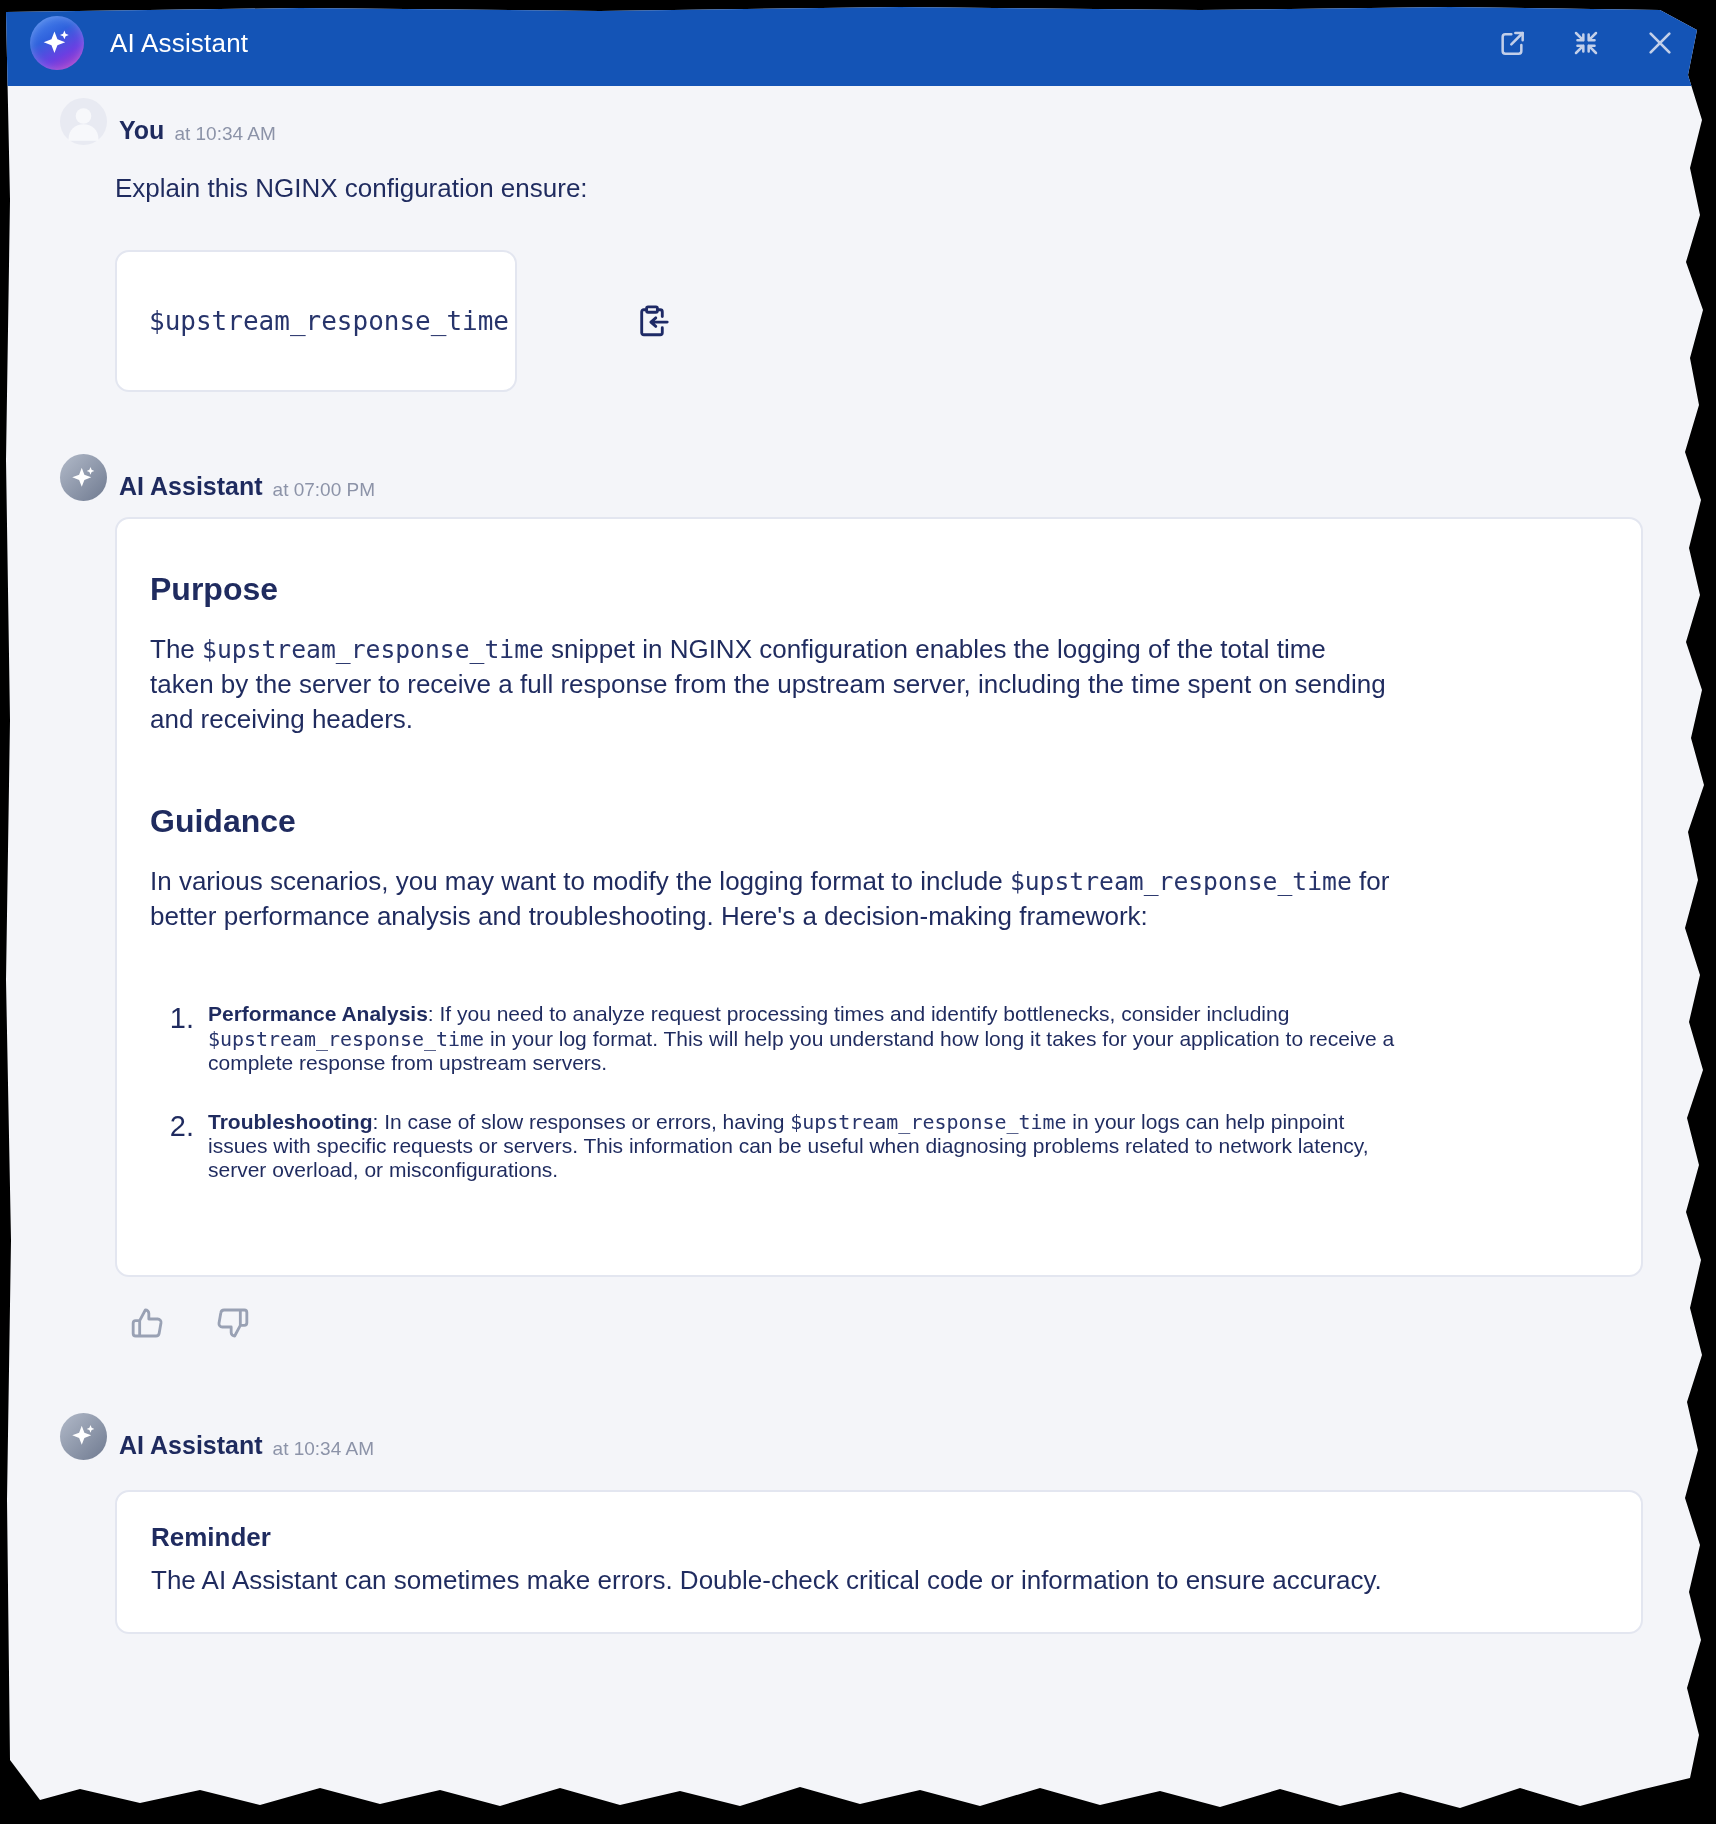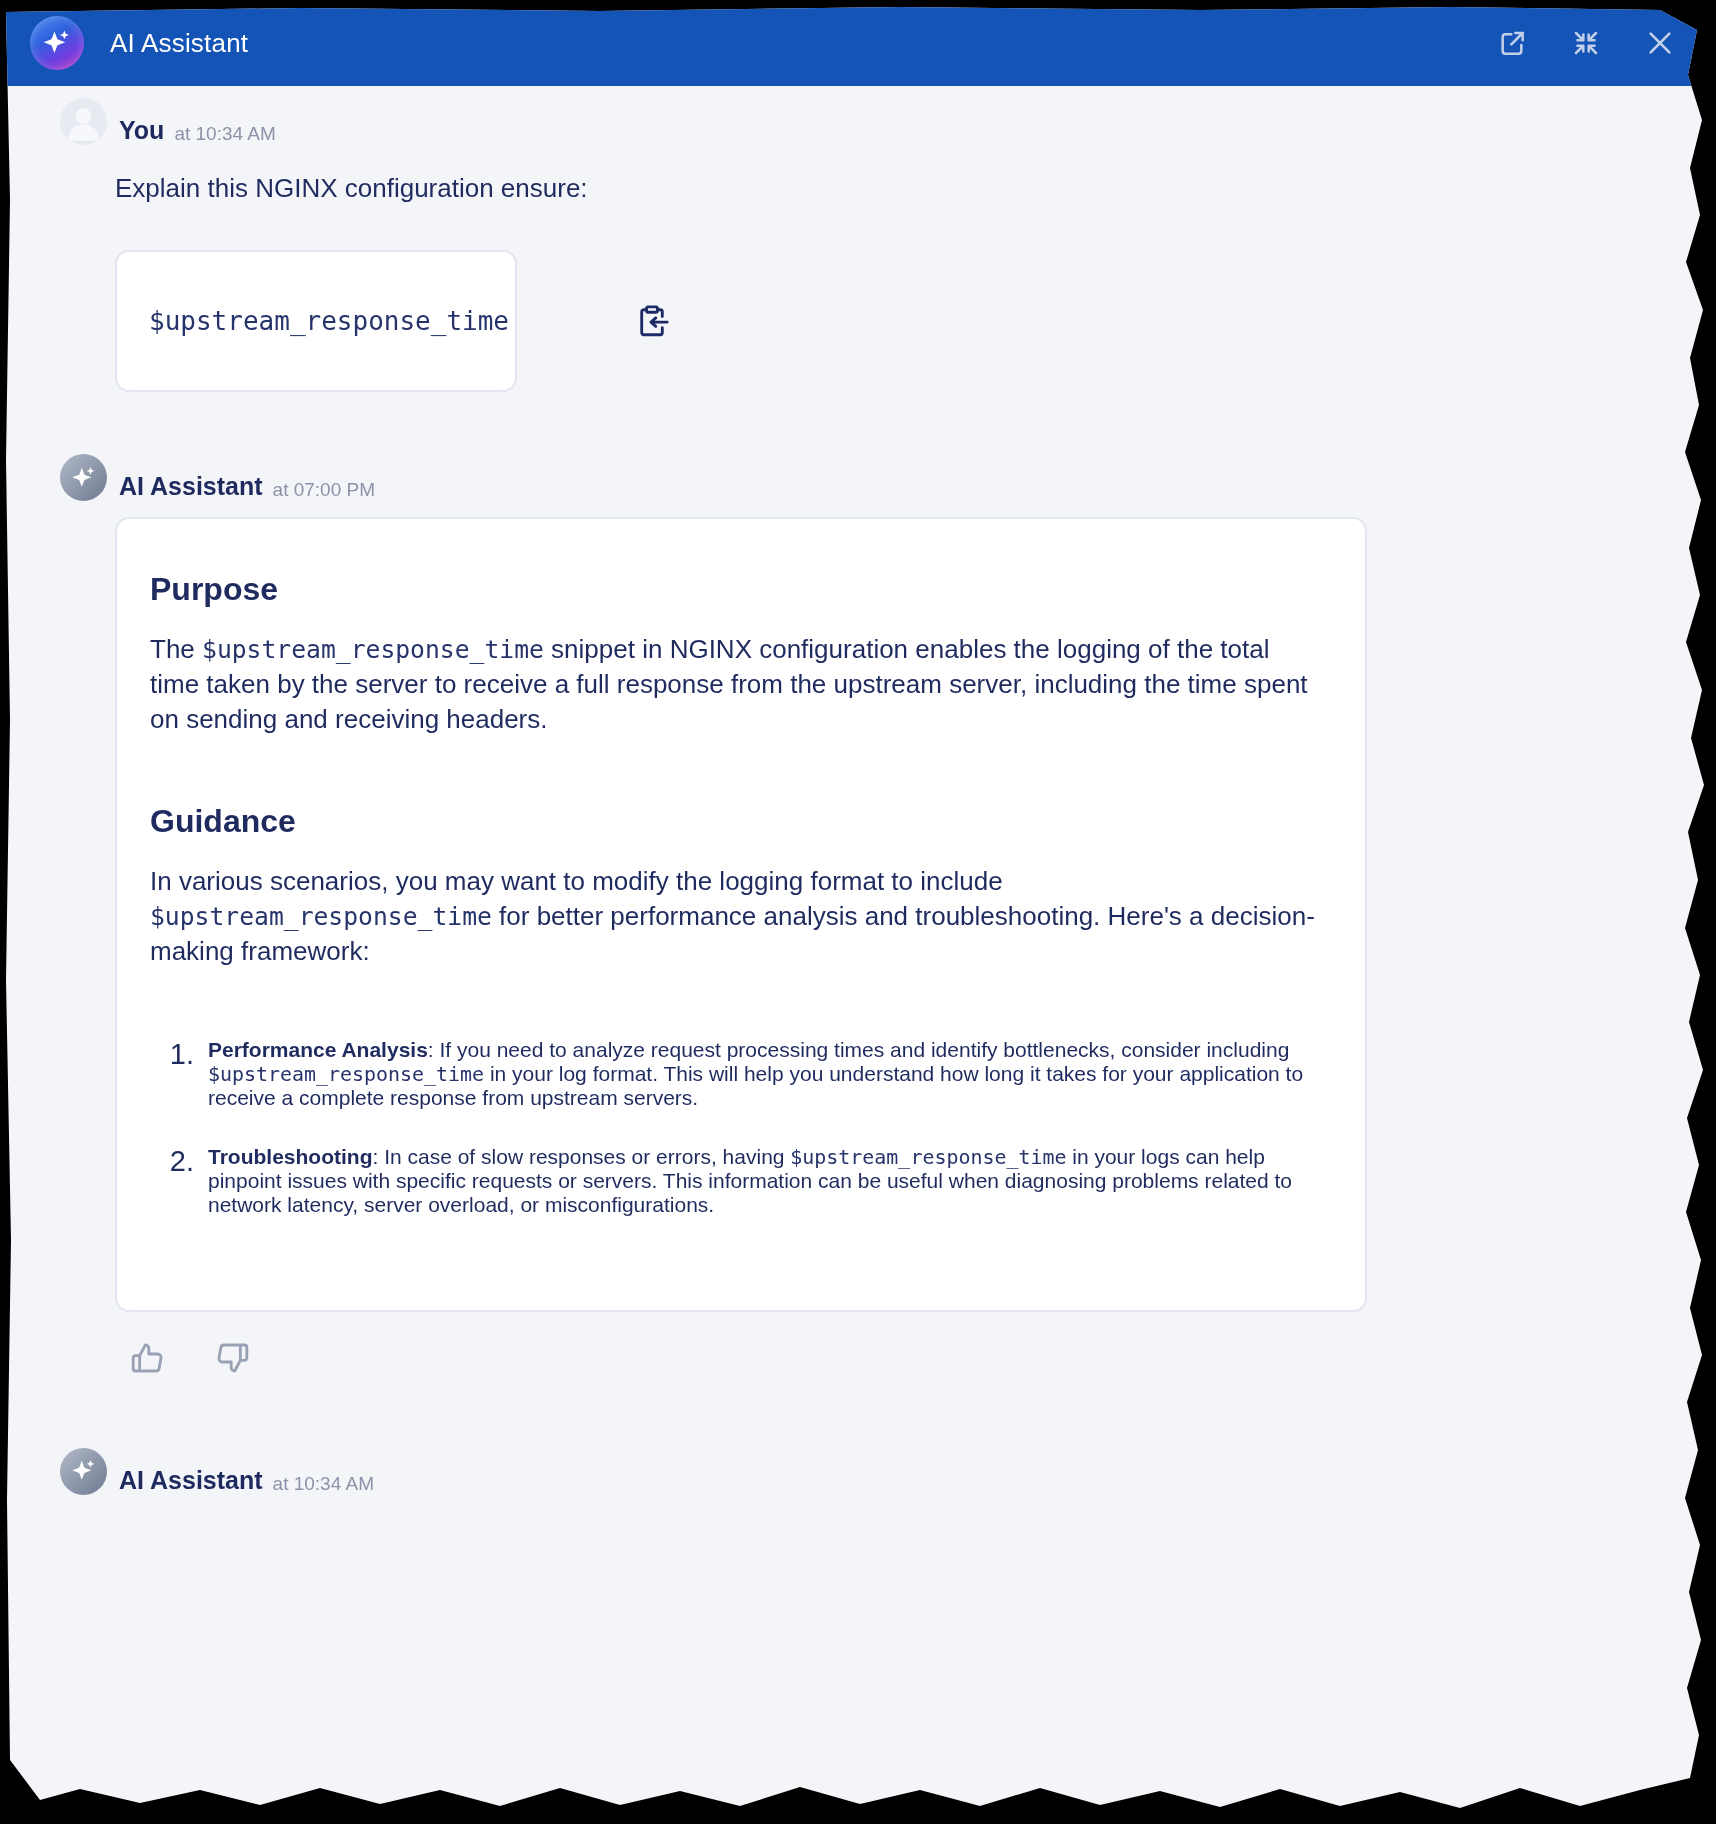--- a/index.html
+++ b/index.html
@@ -51,21 +51,21 @@
   .user-msg-text{margin:28px 0 0 115px;font-size:26px;color:#1f2b5f;}
   .code-row{display:flex;align-items:center;margin:46px 0 0 115px;}
   .code-card{
     width:402px;box-sizing:border-box;background:#fff;border:2px solid #e3e6f0;
     border-radius:14px;padding:54px 32px;
   }
   .code-text{font-family:"DejaVu Sans Mono", monospace;font-size:26px;color:#27346b;white-space:nowrap;}
   .copy-btn{background:none;border:none;padding:0;margin-left:116px;cursor:pointer;display:flex;}
   .assistant-block{margin-top:62px;}
   .card{
-    margin:16px 0 0 115px;width:1252px;box-sizing:border-box;background:#fff;
+    margin:16px 0 0 115px;width:1528px;box-sizing:border-box;background:#fff;
     border:2px solid #e3e6f0;border-radius:14px;
   }
   .response-card{padding:24px 48px 92px 33px;}
   .card h2{font-size:32px;color:#1f2b5f;margin:28px 0 0 0;font-weight:700;}
   .card .h-gap{margin-top:66px;}
   .prose{font-size:26px;line-height:1.35;color:#1f2b5f;max-width:1245px;margin:24px 0 0 0;}
   .inline-code{font-family:"DejaVu Sans Mono", monospace;font-size:0.95em;color:#27346b;}
   .num-list{margin-top:68px;}
   .num-item{display:flex;margin-top:34px;max-width:1250px;}
   .num-item:first-child{margin-top:0;}
@@ -191,15 +191,19 @@
     <div class="msg-head">
       <div class="avatar avatar-ai">
         <svg width="30" height="30" viewBox="0 0 24 24">
           <path d="M10.2 3.8 L12.3 9.3 L17.8 11.4 L12.3 13.5 L10.2 19 L8.1 13.5 L2.6 11.4 L8.1 9.3 Z" fill="#ffffff"></path>
           <path d="M17.2 3.2 L18.1 5.4 L20.3 6.3 L18.1 7.2 L17.2 9.4 L16.3 7.2 L14.1 6.3 L16.3 5.4 Z" fill="#ffffff"></path>
         </svg>
       </div>
       <span class="msg-name">AI Assistant</span>
       <span class="msg-time">at 10:34 AM</span>
     </div>
+    <div class="card reminder-card">
+      <div class="reminder-title">Reminder</div>
+      <div class="reminder-text">The AI Assistant can sometimes make errors. Double-check critical code or information to ensure accuracy.</div>
+    </div>
   </div>
 
 </div>
 
 </body></html>

